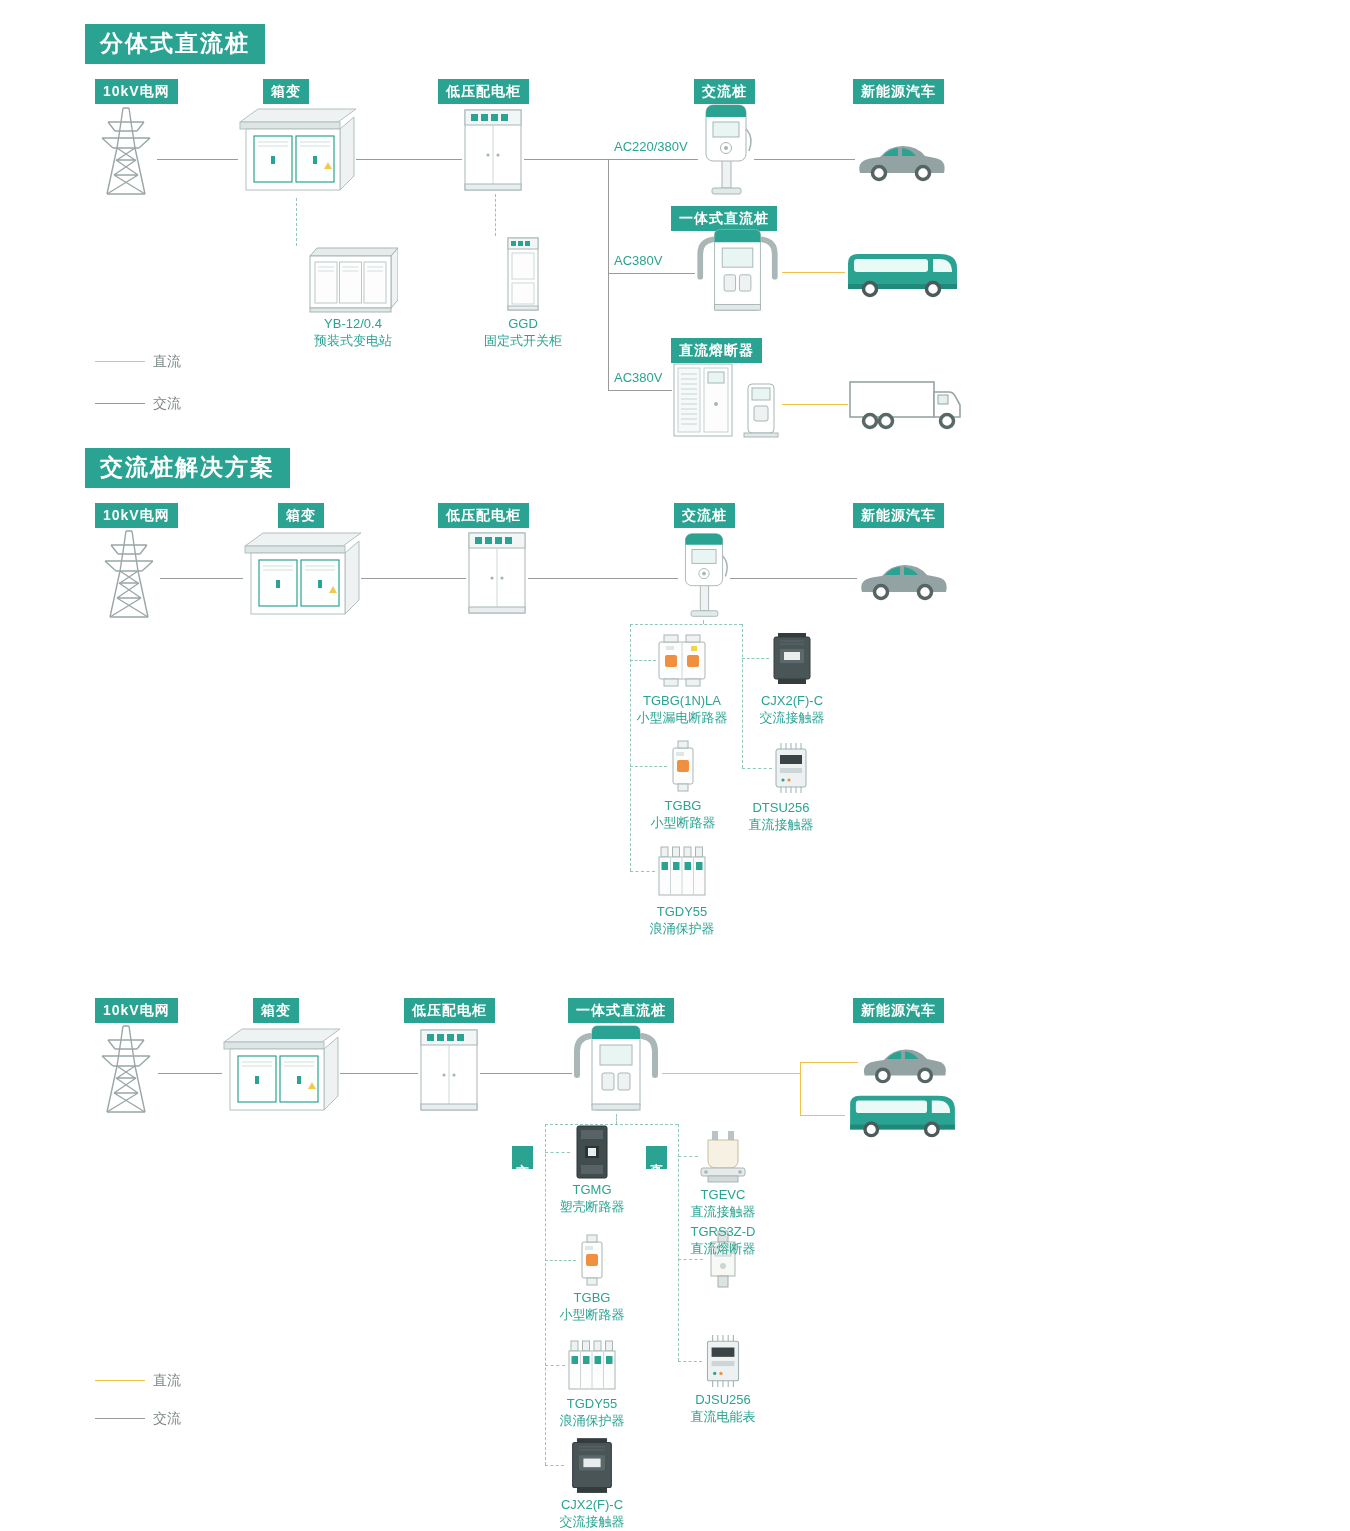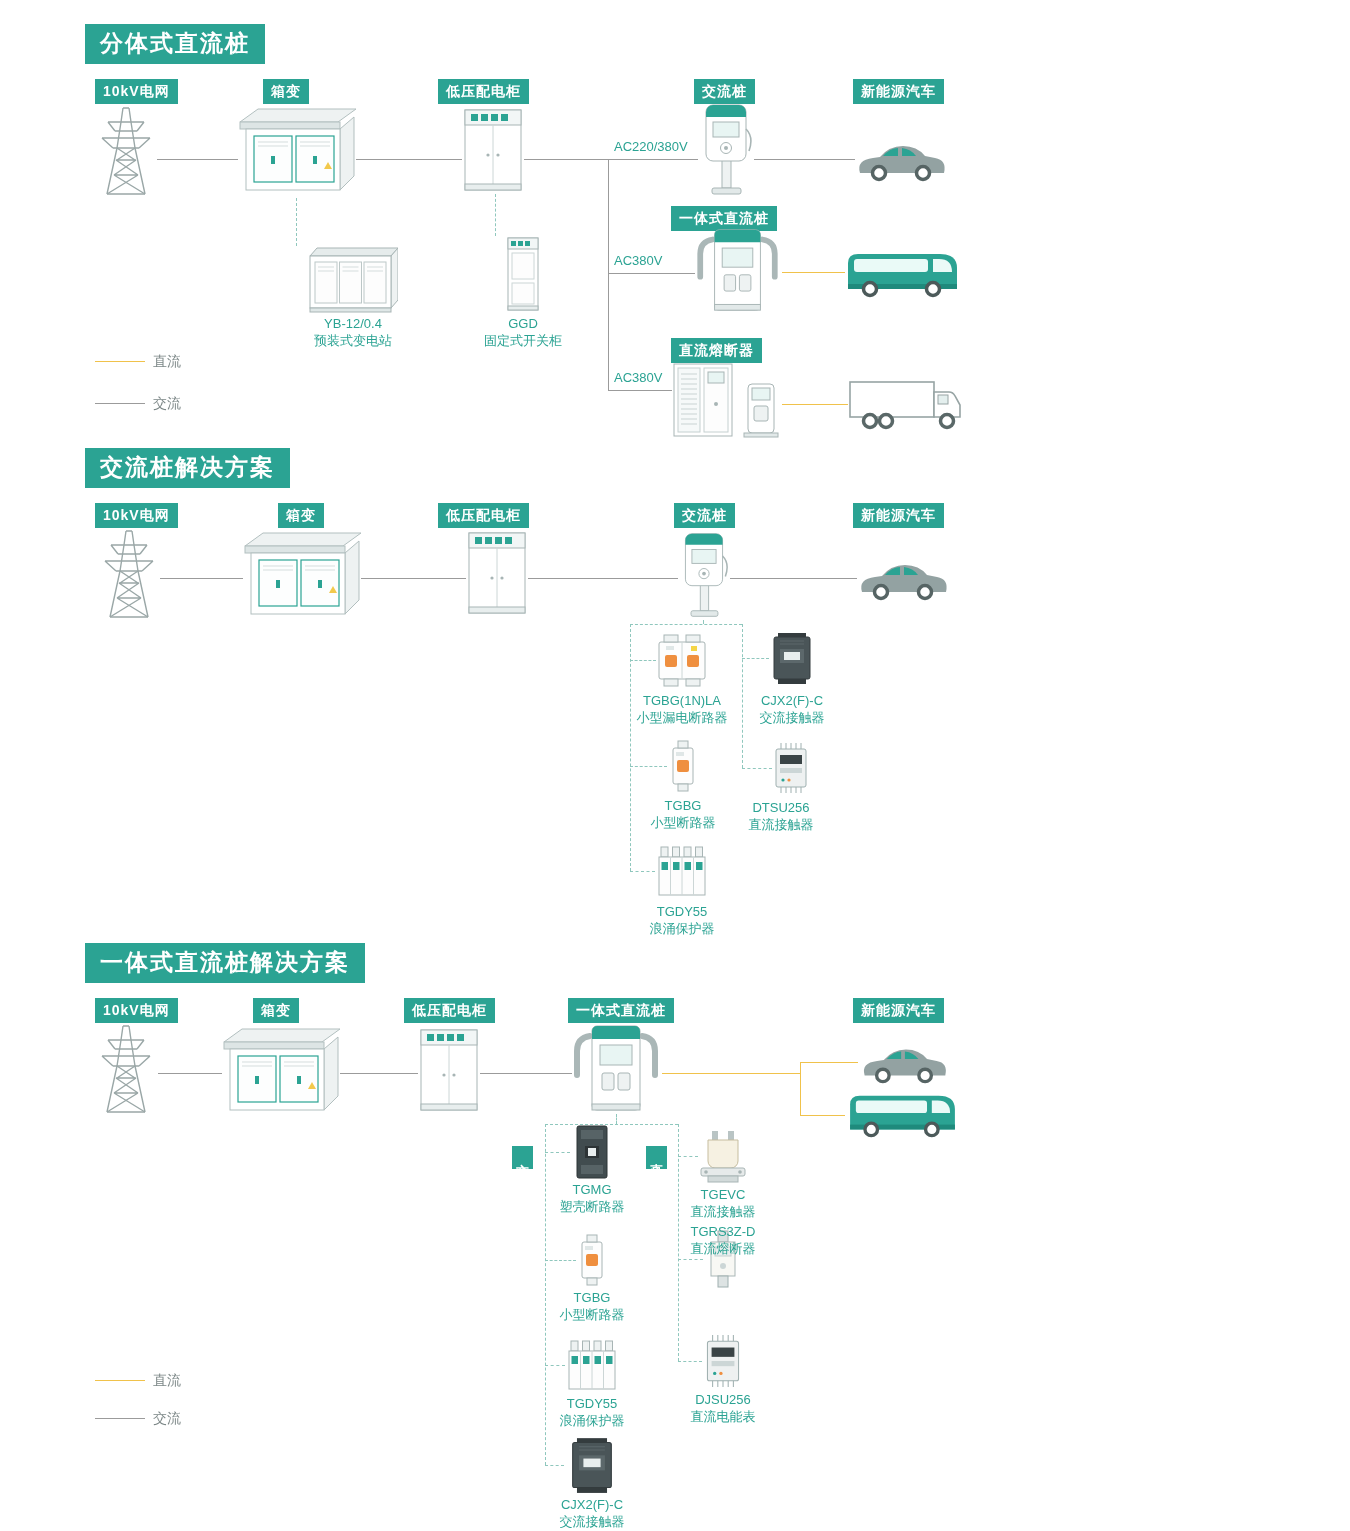--- a/index.html
+++ b/index.html
@@ -410,21 +410,20 @@
   <div class="abs icon" style="left:655px;top:843px">
       <svg width="54" height="56">
         <use href="#sym-spd"></use>
       </svg>
     </div>
   <div class="abs product-label" style="left:612px;top:904px;width:140px">
     <div>TGDY55</div>
     <div>浪涌保护器</div>
   </div>
 
-  <div class="abs section-header" style="left:85px;top:943px">一体式直流桩解决方案</div>
 
   <div class="abs node-badge" style="left:95px;top:998px">10kV电网</div>
   <div class="abs node-badge" style="left:253px;top:998px">箱变</div>
   <div class="abs node-badge" style="left:404px;top:998px">低压配电柜</div>
   <div class="abs node-badge" style="left:568px;top:998px">一体式直流桩</div>
   <div class="abs node-badge" style="left:853px;top:998px">新能源汽车</div>
 
   <div class="abs icon" style="left:95px;top:1023px">
       <svg width="62" height="92">
         <use href="#sym-tower"></use>

